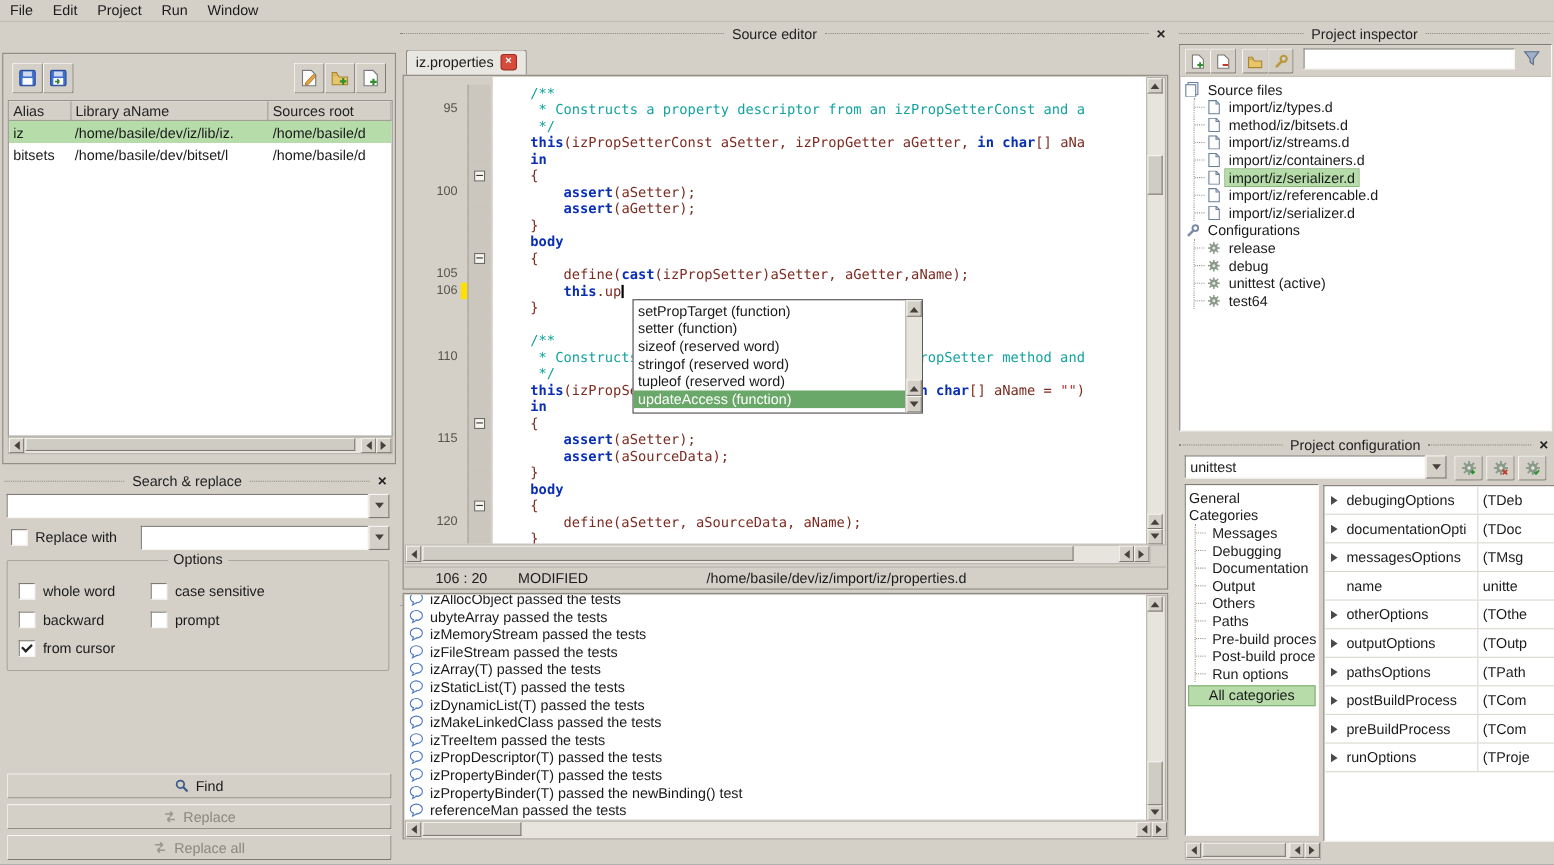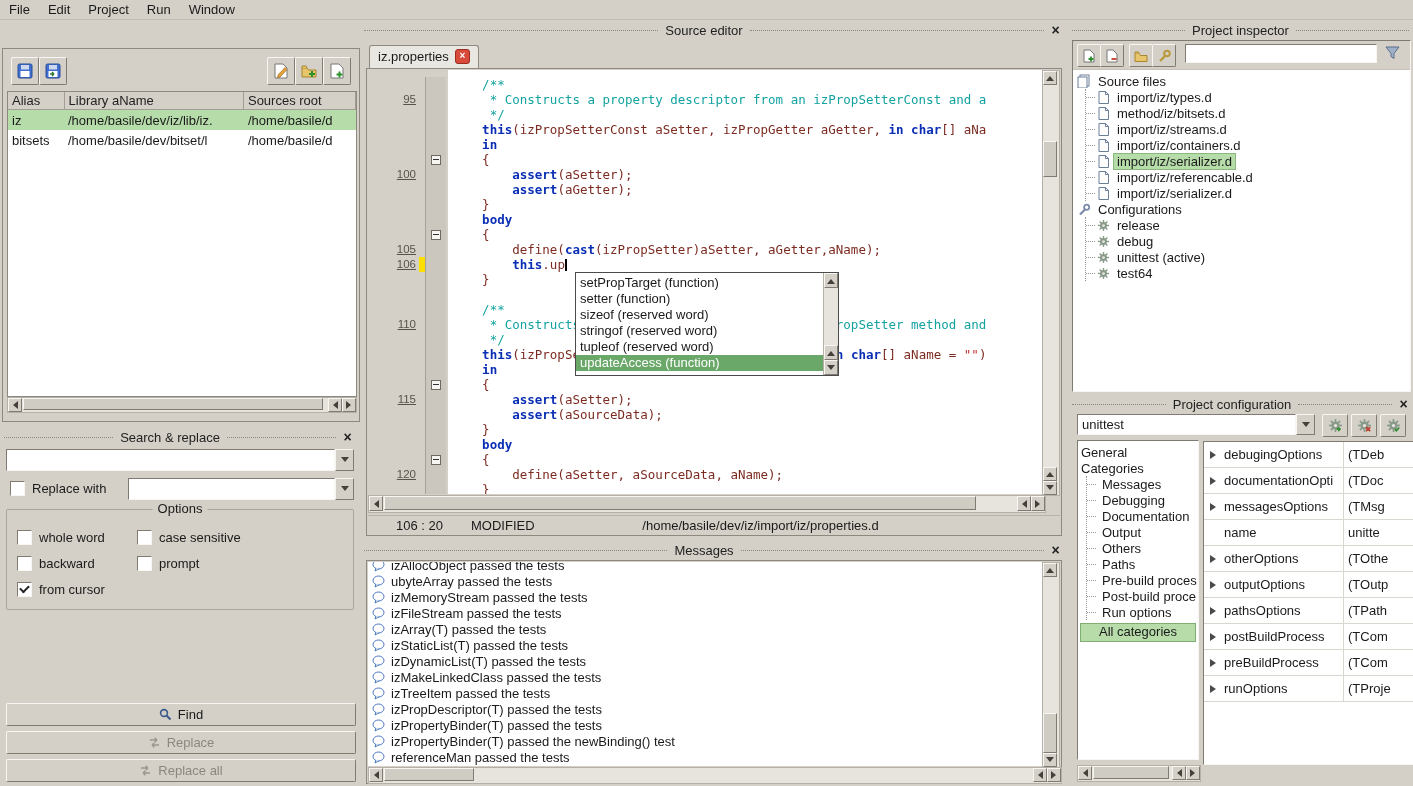--- a/index.html
+++ b/index.html
@@ -68,21 +68,21 @@
            background:#d4d0c8;border:1px solid;border-color:#f7f6f3 #7f7b73 #7f7b73 #f7f6f3;border-radius:2px;}
   .pushbtn.dis{color:#8b877f;}
 
   
   .doc-tab{position:absolute;display:flex;align-items:center;gap:6px;padding:3px 8px 4px;
            background:#e9e7e2;border:1px solid #8d8981;border-bottom:none;border-radius:3px 3px 0 0;}
   .doc-close{width:13px;height:13px;background:#d84a3a;border:1px solid #9c2c20;border-radius:3px;
              color:#fff;font-size:10px;line-height:11px;text-align:center;font-weight:bold;}
   .edframe{position:absolute;left:366px;top:68px;width:694px;height:466px;border:1px solid #8d8981;background:#d4d0c8;}
   .gutter{position:absolute;left:1px;top:1px;width:80px;height:424px;background:#d4d0c8;overflow:hidden;padding-top:7px;box-sizing:border-box;}
-  .gut-row{display:flex;height:15px;line-height:15px;font-size:11.5px;color:#57534b;text-decoration:underline;}
+  .gut-row{display:flex;height:15px;line-height:15px;font-size:11.5px;color:#57534b;}
   .gut-row .num{width:48px;text-align:right;padding-right:3px;}
   .gut-row .mark{width:6px;}
   .gut-row.cur .mark{background:#ffdf00;}
   .gut-row .fold{width:20px;background:#cbc7bf;border-left:1px solid #a5a199;display:flex;align-items:center;justify-content:center;}
   .fold .fbox{width:8px;height:8px;background:#f6f5f1;border:1px solid #6e6a62;position:relative;display:none;}
   .fold.has .fbox{display:block;}
   .fold .fbox::after{content:"";position:absolute;left:1px;right:1px;top:3px;height:1px;background:#333;}
   .codearea{position:absolute;left:81px;top:1px;width:595px;height:424px;background:#fff;overflow:hidden;padding:7px 0 0 4px;box-sizing:border-box;}
   .code-row{height:15px;line-height:15px;white-space:pre;font-family:"DejaVu Sans Mono",monospace;font-size:12.5px;}
   .tk-c{color:#13a3a0;}
@@ -100,21 +100,21 @@
          border:1px solid #4a4a4a;z-index:50;display:flex;}
   .pop-list{flex:1;overflow:hidden;padding-top:2px;}
   .pop-item{height:16px;line-height:16px;padding-left:4px;white-space:nowrap;}
   .pop-item.sel{background:#69a869;color:#fff;}
   .pop-sb{width:14px;background:#e7e4de;border-left:1px solid #b4b0a8;display:flex;flex-direction:column;}
   .pop-sb .ar{height:13px;background:#d4d0c8;border:1px solid;border-color:#f7f6f3 #7f7b73 #7f7b73 #f7f6f3;
               display:flex;align-items:center;justify-content:center;}
   .pop-sb .sp{flex:1;position:relative;}
 
   
-  .msgframe{position:absolute;left:366px;top:560px;width:694px;height:222px;border:1px solid #8d8981;background:#d4d0c8;}
+  .msgframe{position:absolute;left:366px;top:539px;width:694px;height:222px;border:1px solid #8d8981;background:#d4d0c8;}
   .msglist{position:absolute;left:1px;top:1px;width:676px;height:204px;background:#fff;overflow:hidden;}
   .msgitem{height:16px;display:flex;align-items:center;gap:5px;padding-left:4px;white-space:nowrap;}
 
   
   .inspbox{position:absolute;left:1072px;top:40px;width:337px;height:350px;background:#fff;
            border:1px solid;border-color:#7f7b73 #f7f6f3 #f7f6f3 #7f7b73;}
   .insp-tools{position:absolute;left:0;top:0;width:100%;height:28px;background:#d4d0c8;border-bottom:1px solid #c6c2ba;}
   .flt{position:absolute;left:112px;top:3px;width:192px;height:19px;background:#fff;
        border:1px solid;border-color:#7f7b73 #f7f6f3 #f7f6f3 #7f7b73;padding:0 4px;font-size:13px;
        font-family:"Liberation Sans",sans-serif;outline:none;box-sizing:border-box;}

